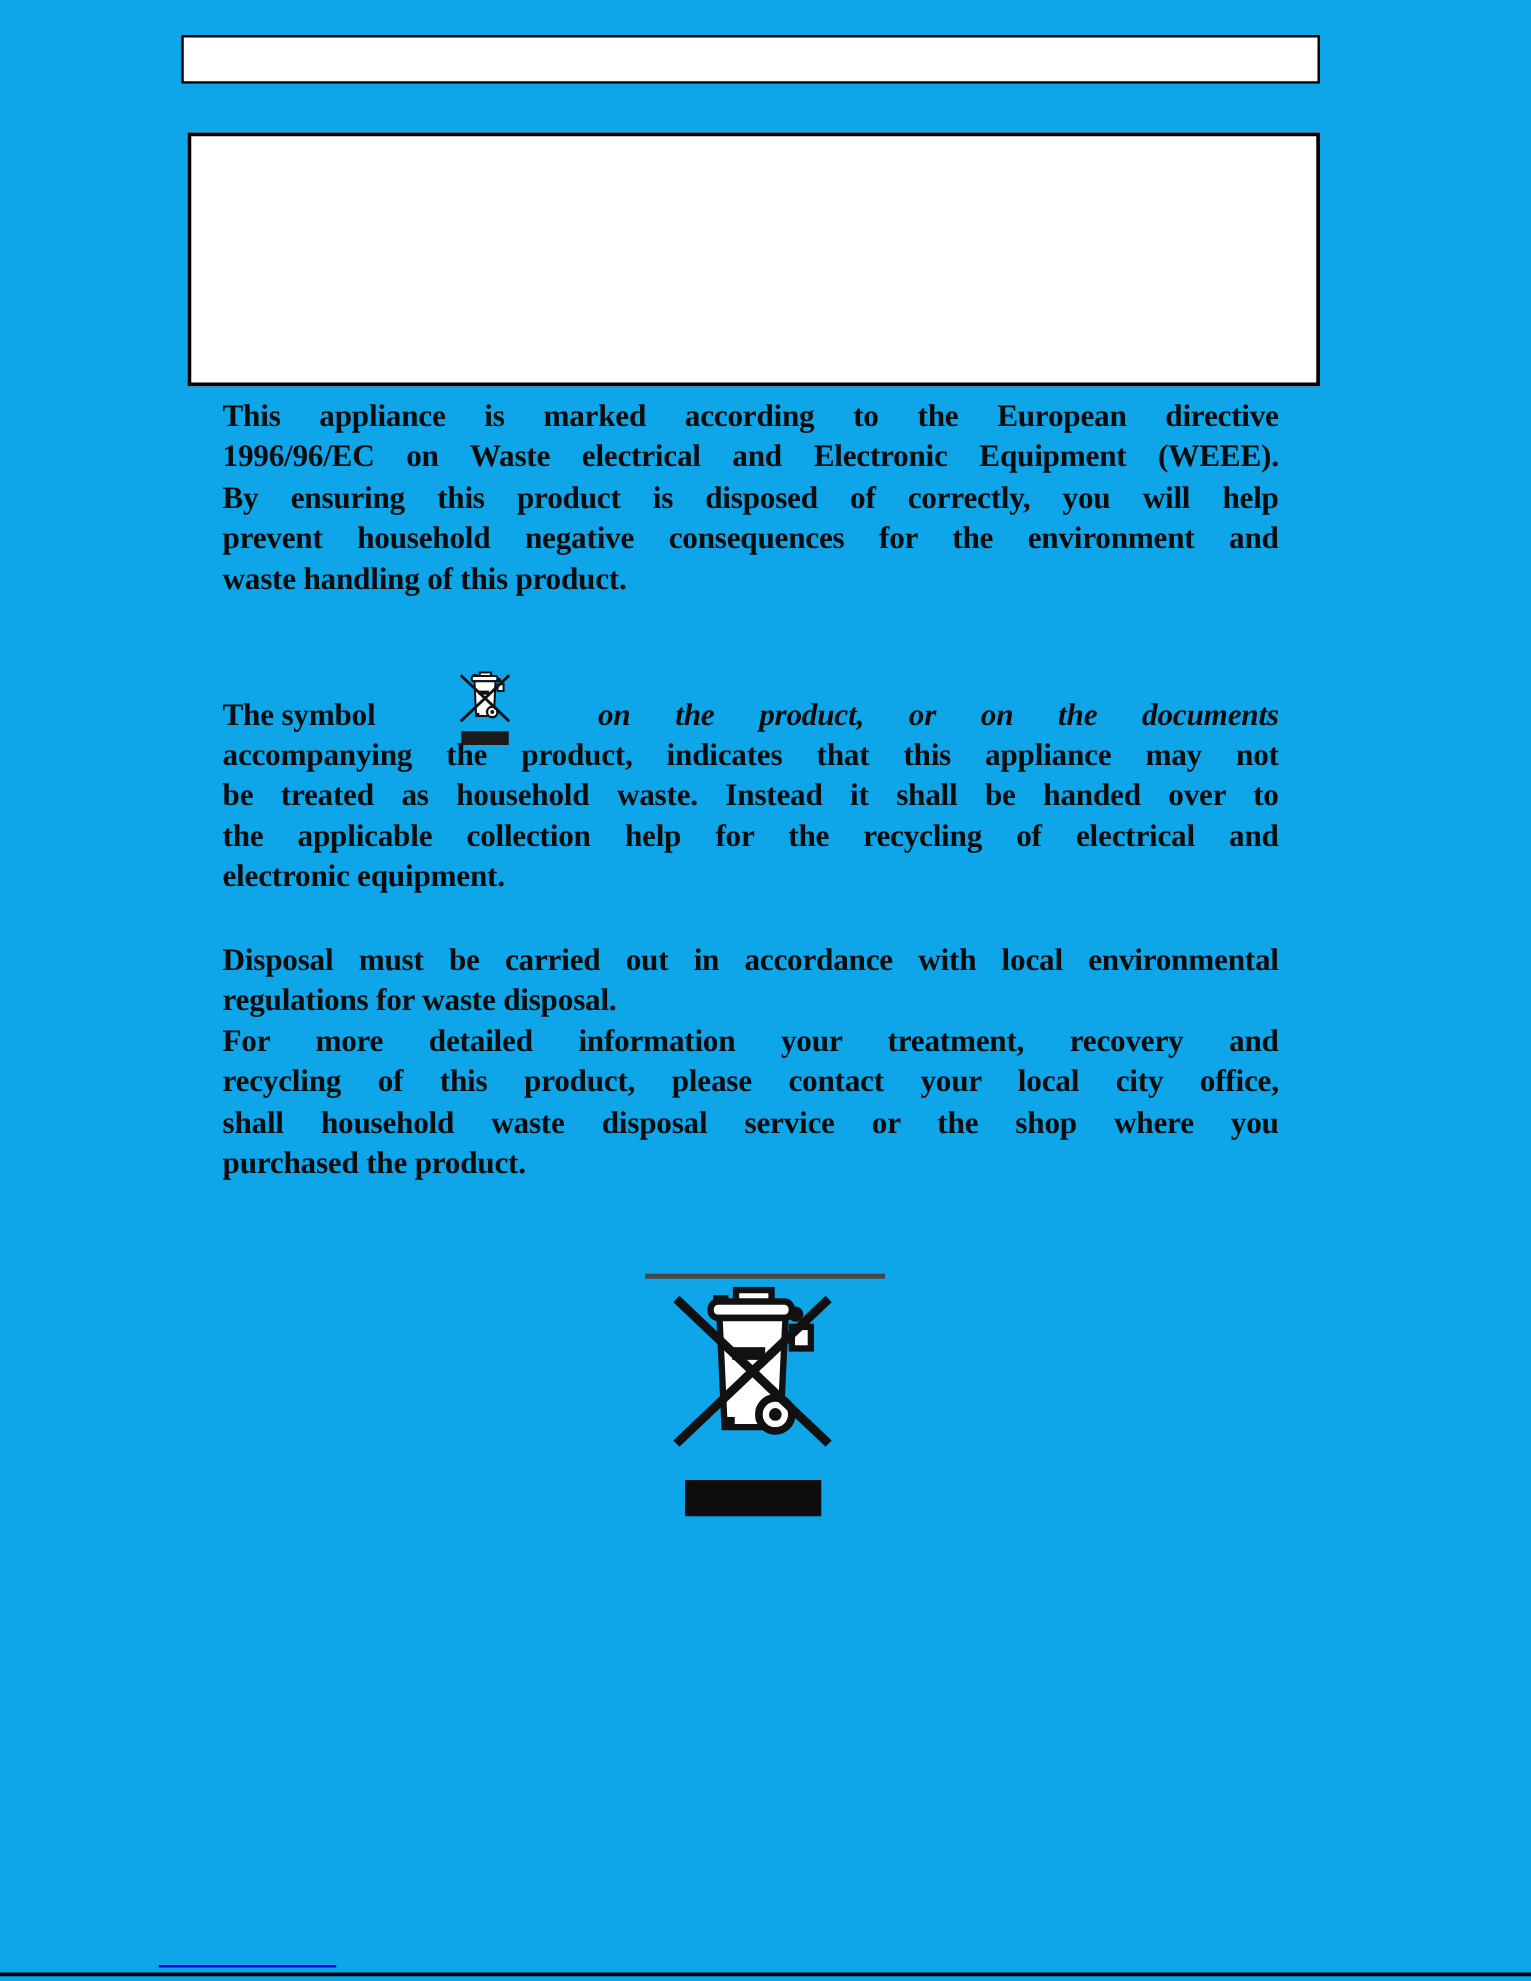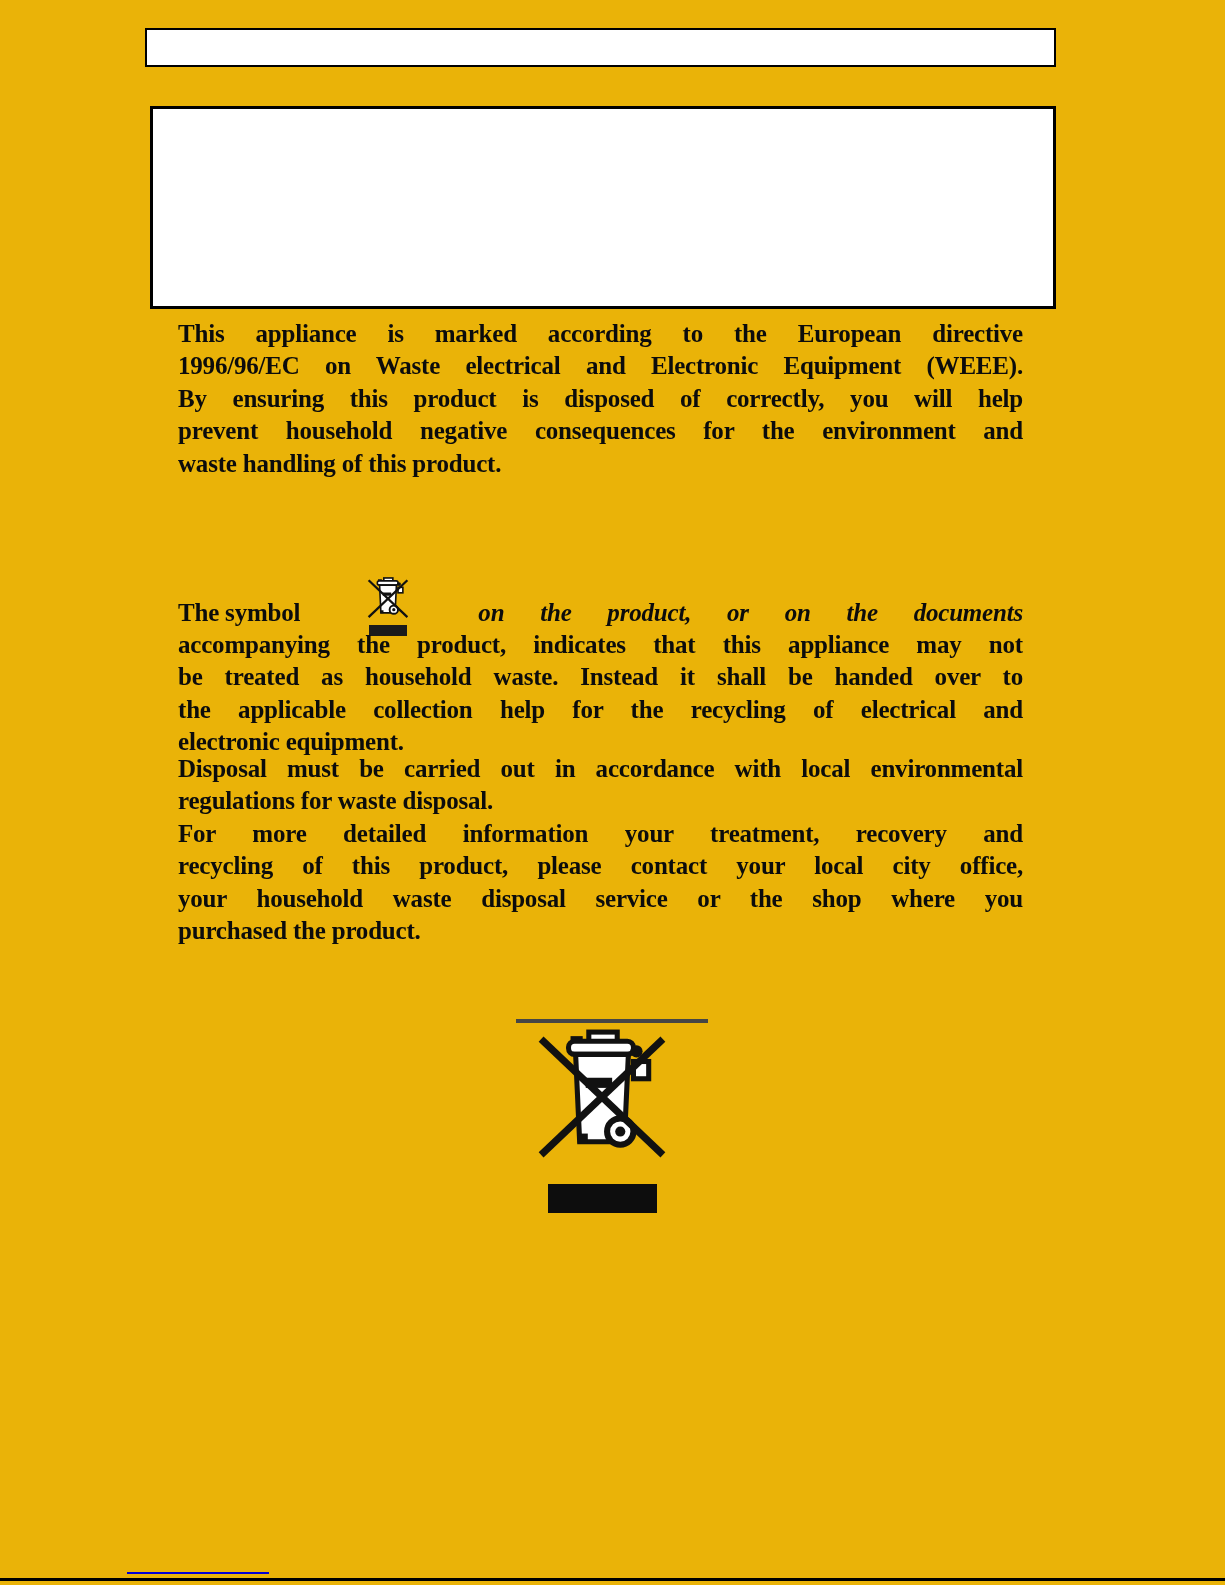--- a/index.html
+++ b/index.html
@@ -1,20 +1,20 @@
 <!DOCTYPE html>
 <html><head>
 <meta charset="utf-8">
 <style>
   html, body { margin: 0; padding: 0; background: #ffffff; }
   .page {
     position: relative;
     width: 1225px;
     height: 1585px;
-    background: #eab308;
+    background: #0ea5e9;
     overflow: hidden;
     font-family: "Liberation Serif", serif;
     color: #0c0c0c;
   }
 
   
   .box { position: absolute; background: #ffffff; }
   .box1 { left: 145px; top: 28px;  width: 907px; height: 35px; border: 2px solid #000; }
   .box2 { left: 150px; top: 106px; width: 900px; height: 197px; border: 3px solid #000; }
 
@@ -29,21 +29,21 @@
     letter-spacing: -0.2px;
   }
   .para1 { top: 318px; }
   .para2 { top: 556px; }
   .para3 { top: 753px; }
 
   .line { text-align: justify; text-align-last: justify; }
   .line.end { text-align-last: left; }
 
   
-  .symbol-line { display: flex; align-items: flex-end; height: 33px; margin-top: 40px; }
+  .symbol-line { display: flex; align-items: flex-end; height: 33px; }
   .sym-prefix { white-space: nowrap; }
   .weee-icon-small {
     display: flex;
     flex-direction: column;
     align-items: center;
     width: 44px;
     margin-left: 66px;
     margin-bottom: -7px;
   }
   .weee-icon-small svg { width: 42px; height: 44px; display: block; }
@@ -126,21 +126,21 @@
     <div class="line">be treated as household waste. Instead it shall be handed over to</div>
     <div class="line">the applicable collection help for the recycling of electrical and</div>
     <div class="line end">electronic equipment.</div>
   </div>
 
   <div class="textblock para3">
     <div class="line">Disposal must be carried out in accordance with local environmental</div>
     <div class="line end">regulations for waste disposal.</div>
     <div class="line">For more detailed information your treatment, recovery and</div>
     <div class="line">recycling of this product, please contact your local city office,</div>
-    <div class="line">your household waste disposal service or the shop where you</div>
+    <div class="line">shall household waste disposal service or the shop where you</div>
     <div class="line end">purchased the product.</div>
   </div>
 
   <div class="weee-topline"></div>
   <svg class="weee-bin-large" viewBox="0 0 130 134">
     <rect x="52" y="5" width="28" height="11" fill="#ffffff" stroke="#111111" stroke-width="5"></rect>
     <rect x="34" y="9" width="12" height="9" fill="#111111"></rect>
     <rect x="32" y="14" width="64" height="13" rx="6" fill="#ffffff" stroke="#111111" stroke-width="5"></rect>
     <circle cx="99" cy="24" r="6" fill="#111111"></circle>
     <path d="M39,27 L91,27 L87,113 L43,113 Z" fill="#ffffff" stroke="#111111" stroke-width="5"></path>

